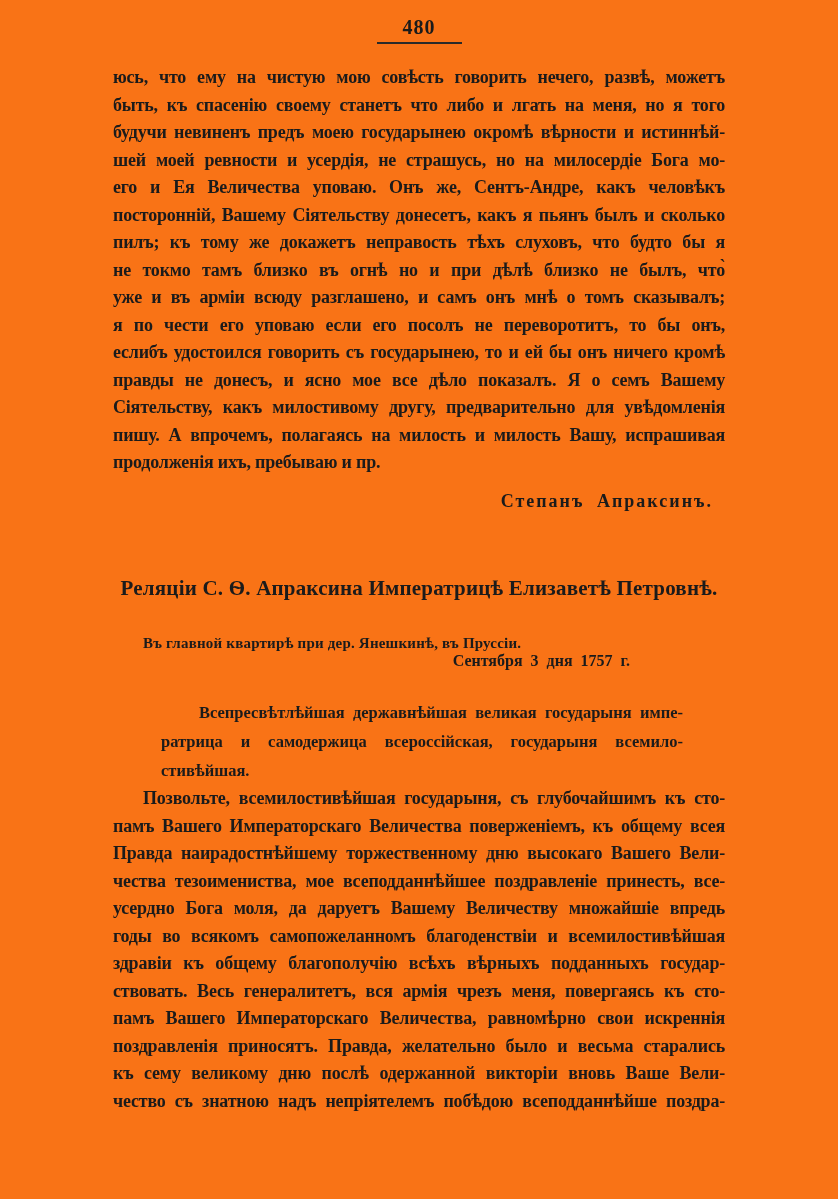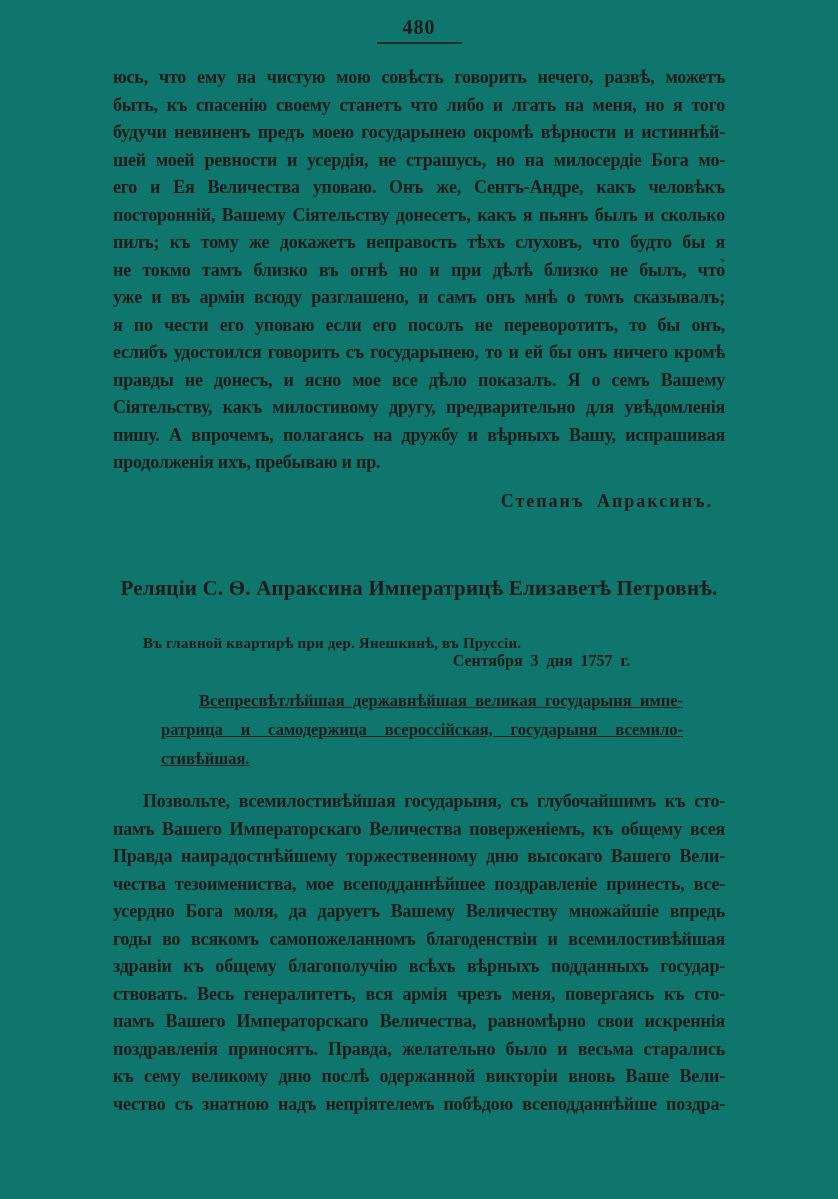--- a/index.html
+++ b/index.html
@@ -1,20 +1,20 @@
 <!DOCTYPE html>
 <html><head>
 <meta charset="utf-8">
 <style>
   html,body{margin:0;padding:0;background:#e8e6e0;}
   .page{
     position:relative;
     width:838px;height:1199px;
     margin:0 auto;
-    background:#0f766e;
+    background:#f97316;
     color:#1b1b1b;
     font-family:"Liberation Serif", serif;
     font-weight:bold;
     overflow:hidden;
     box-sizing:border-box;
   }
   .content{
     position:absolute;
     left:113px;top:0;
     width:612px;
@@ -29,21 +29,21 @@
     letter-spacing:1px;
     padding:0 26px 3px 26px;
     border-bottom:2px solid #2a2a2a;
   }
   .para{
     font-size:18px;
     line-height:27.5px;
     letter-spacing:-0.2px;
   }
   .para.continuation{margin-top:20px;}
-  .para.main{margin-top:15px;font-family:Liberation Serif, serif;}
+  .para.main{font-family:Liberation Serif, serif;}
   .line{
     text-align:justify;
     text-align-last:justify;
   }
   .line.last{
     text-align-last:left;
   }
   .line.indent{
     padding-left:30px;
   }
@@ -71,24 +71,23 @@
     font-size:15px;
     letter-spacing:0.2px;
   }
   .dateline-date{
     font-size:16px;
     text-align:right;
     padding-right:95px;
     word-spacing:4px;
   }
   .salutation{
-    margin:16px 42px 0 48px;
+    margin:28px 42px 0 48px;
     font-size:16.5px;
     line-height:29px;
-    text-decoration:underline;
   }
   .salutation .line.indent{padding-left:38px;}
 </style>
 </head>
 <body>
 
 <div class="page">
   <div class="content">
 
     <div class="page-number-wrap">
@@ -102,21 +101,21 @@
       <div class="line">шей моей ревности и усердія, не страшусь, но на милосердіе Бога мо-</div>
       <div class="line">его и Ея Величества уповаю. Онъ же, Сентъ-Андре, какъ человѣкъ</div>
       <div class="line">посторонній, Вашему Сіятельству донесетъ, какъ я пьянъ былъ и сколько</div>
       <div class="line">пилъ; къ тому же докажетъ неправость тѣхъ слуховъ, что будто бы я</div>
       <div class="line">не токмо тамъ близко въ огнѣ но и при дѣлѣ близко не былъ, что̀</div>
       <div class="line">уже и въ арміи всюду разглашено, и самъ онъ мнѣ о томъ сказывалъ;</div>
       <div class="line">я по чести его уповаю если его посолъ не переворотитъ, то бы онъ,</div>
       <div class="line">еслибъ удостоился говорить съ государынею, то и ей бы онъ ничего кромѣ</div>
       <div class="line">правды не донесъ, и ясно мое все дѣло показалъ. Я о семъ Вашему</div>
       <div class="line">Сіятельству, какъ милостивому другу, предварительно для увѣдомленія</div>
-      <div class="line">пишу. А впрочемъ, полагаясь на дружбу и вѣрныхъ Вашу, испрашивая</div>
+      <div class="line">пишу. А впрочемъ, полагаясь на милость и милость Вашу, испрашивая</div>
       <div class="line last">продолженія ихъ, пребываю и пр.</div>
     </div>
 
     <div class="signature">Степанъ Апраксинъ.</div>
 
     <h2 class="heading">Реляціи С. Ѳ. Апраксина Императрицѣ Елизаветѣ Петровнѣ.</h2>
 
     <div class="dateline-place">Въ главной квартирѣ при дер. Янешкинѣ, въ Пруссіи.</div>
     <div class="dateline-date">Сентября 3 дня 1757 г.</div>
 

